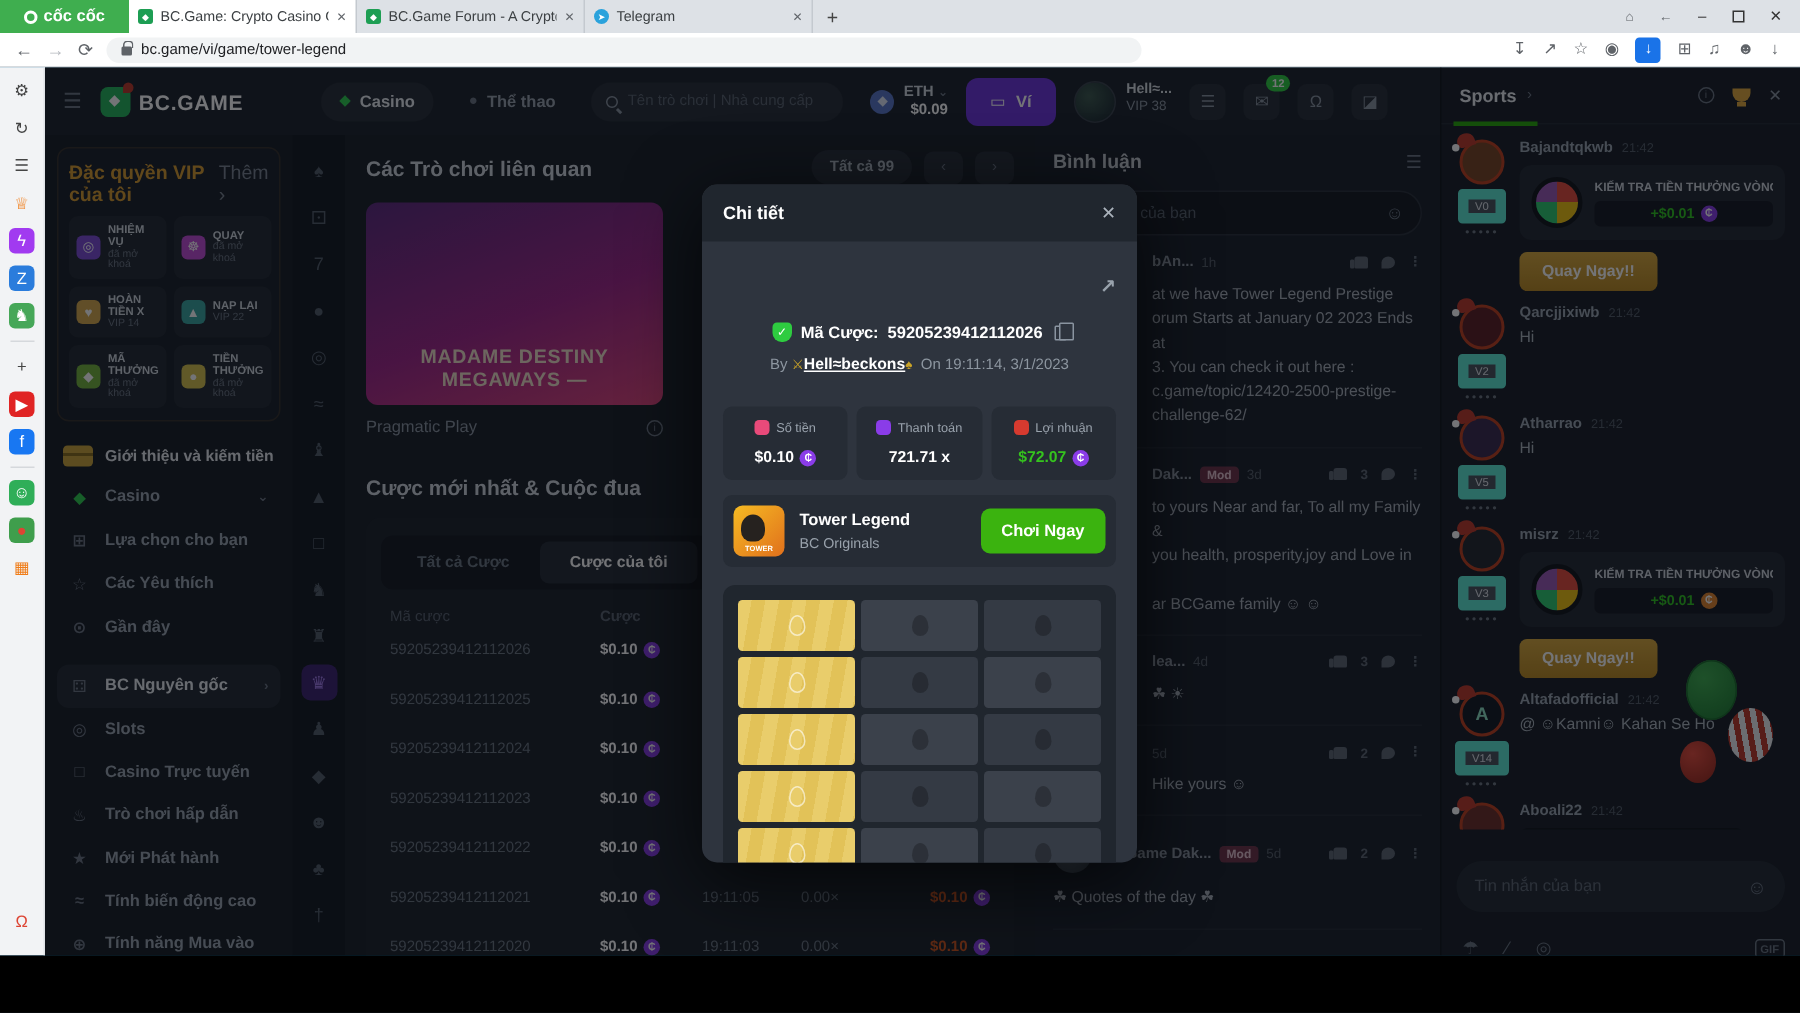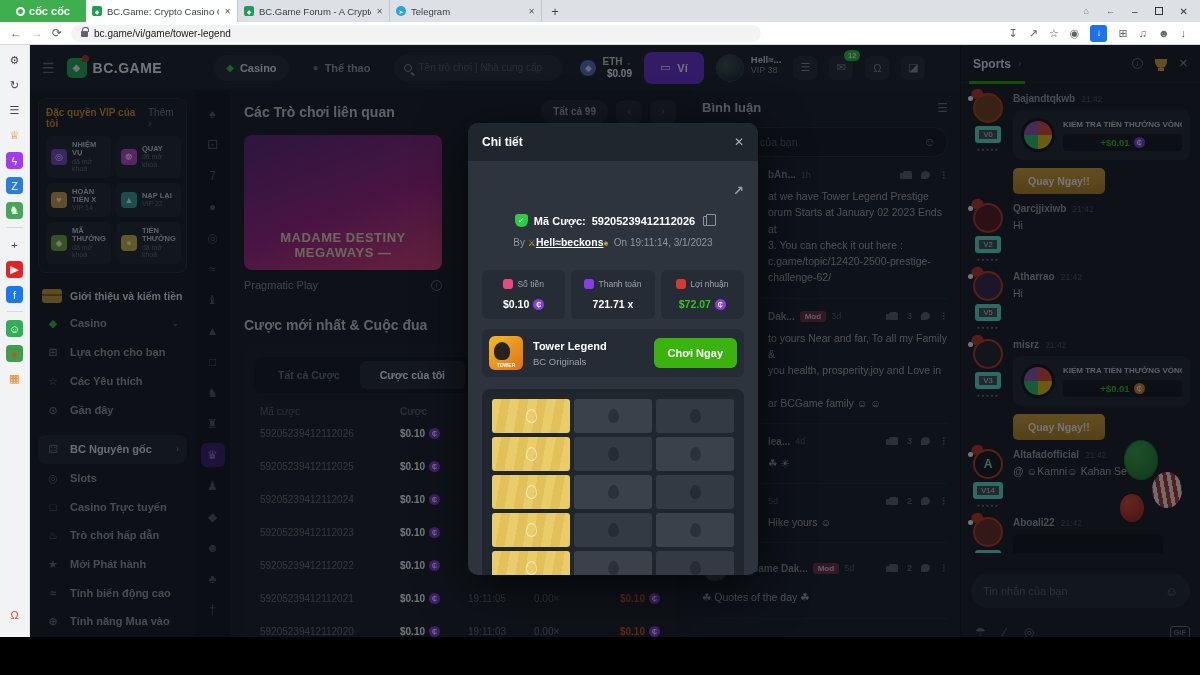--- a/index.html
+++ b/index.html
@@ -63,21 +63,21 @@
   .wallet{background:#6e35dc;color:#fff;font-weight:bold;font-size:11px;height:32px;padding:0 16px;border-radius:8px;display:flex;align-items:center;gap:7px}
   .uavatar{width:28px;height:28px;border-radius:50%;background:radial-gradient(circle at 35% 35%,#3d5a4e,#17222b);border:1px solid #3a434d}
   .uinfo{line-height:1.25}
   .uinfo .un{color:#d6dce2;font-size:9.5px;font-weight:bold}
   .uinfo .vip{color:#8a94a0;font-size:9px}
   .hic{width:24px;height:24px;border-radius:6px;background:#272e37;color:#8a94a0;display:flex;align-items:center;justify-content:center;font-size:11px;position:relative}
   .hbadge{position:absolute;top:-6px;right:-7px;background:#2ecc40;color:#fff;font-size:7.5px;font-weight:bold;border-radius:7px;padding:1px 4px}
   
   .vipbar{position:absolute;left:0;top:45px;width:165px;height:558px;background:#181e25;padding:8px;overflow:hidden}
   .vipbox{border:1px solid #35302a;border-radius:8px;padding:8px 7px;background:#1b2129}
-  .viphead{display:flex;align-items:center;font-size:10px;font-weight:bold;color:#d79b2f}
+  .viphead{display:flex;align-items:center;font-size:13px;font-weight:bold;color:#d79b2f}
   .viphead .more{margin-left:auto;color:#7b8591;font-weight:normal}
   .vgrid{margin-top:7px;display:grid;grid-template-columns:1fr 1fr;gap:5px}
   .vtile{background:#232a33;border-radius:6px;padding:5px;display:flex;gap:5px;align-items:center;min-height:30px}
   .vico{width:16px;height:16px;border-radius:4px;flex:none;color:#fff;font-size:9px;display:flex;align-items:center;justify-content:center}
   .vtl{font-size:7.5px;font-weight:bold;color:#cfd6dd;line-height:1.1}
   .vts{font-size:7px;color:#6b7582;line-height:1.1}
   .invite{margin-top:10px;display:flex;align-items:center;gap:8px;color:#e4e8ec;font-size:10.5px;font-weight:bold;padding:6px 4px}
   .chest{width:20px;height:14px;background:#caa53a;border-radius:3px;position:relative}
   .chest:before{content:"";position:absolute;inset:5px 0 auto 0;height:2px;background:#8a6d1d}
   .mrow2{display:flex;align-items:center;gap:10px;padding:8px 8px;color:#9aa4af;font-size:11px;font-weight:bold;border-radius:8px}
@@ -140,21 +140,21 @@
   .chicons{margin-left:auto;display:flex;gap:12px;align-items:center}
   .cup{width:12px;height:9px;background:#e2a93b;border-radius:0 0 6px 6px;position:relative}
   .cup:after{content:"";position:absolute;left:3px;bottom:-3px;width:6px;height:3px;background:#e2a93b}
   .cx{color:#8a94a0;font-size:11px}
   .msgs{position:absolute;top:38px;left:0;right:0;bottom:95px;padding:10px 10px 0;overflow:hidden}
   .msg{display:flex;gap:8px;margin-bottom:9px}
   .mleft{width:34px;display:flex;flex-direction:column;align-items:center;gap:3px;flex:none}
   .ava{width:30px;height:30px;border-radius:50%;border:2px solid #c2401f;position:relative;display:flex;align-items:center;justify-content:center;color:#8fe3c5;font-weight:bold;font-size:12px}
   .ava:before{content:"";position:absolute;left:-4px;top:-6px;width:12px;height:9px;background:#c0392b;border-radius:6px 6px 0 4px;transform:rotate(-18deg)}
   .ava:after{content:"";position:absolute;left:-7px;top:1px;width:5px;height:5px;background:#fff;border-radius:50%}
-  .vb{background:#4a525c;border:4px solid #5eead4;color:#dfe4e9;font-size:7.5px;font-weight:normal;padding:0 4px;border-radius:3px}
+  .vb{background:#4a525c;border:7px solid #5eead4;color:#dfe4e9;font-size:7.5px;font-weight:normal;padding:0 4px;border-radius:3px}
   .stars{font-size:5px;color:#6c757f;letter-spacing:1.5px;white-space:nowrap}
   .mc{flex:1;min-width:0}
   .mhead2{display:flex;align-items:baseline;gap:6px}
   .un2{font-size:10px;font-weight:bold;color:#9aa4af;white-space:nowrap;overflow:hidden;max-width:110px}
   .mt2{font-size:8.5px;color:#525b66}
   .mtext{margin-top:5px;font-size:10.5px;color:#aab3bc}
   .spincard{background:#232932;border-radius:8px;padding:8px;display:flex;gap:8px;align-items:center;margin-top:6px}
   .wheel{width:34px;height:34px;border-radius:50%;flex:none;background:conic-gradient(#e74c3c 0 25%,#f1c40f 0 50%,#2ecc71 0 75%,#9b59b6 0 100%);border:3px solid #11151b}
   .scr{flex:1;min-width:0}
   .sct{font-size:8px;color:#cdd3da;font-weight:bold;white-space:nowrap;overflow:hidden}

